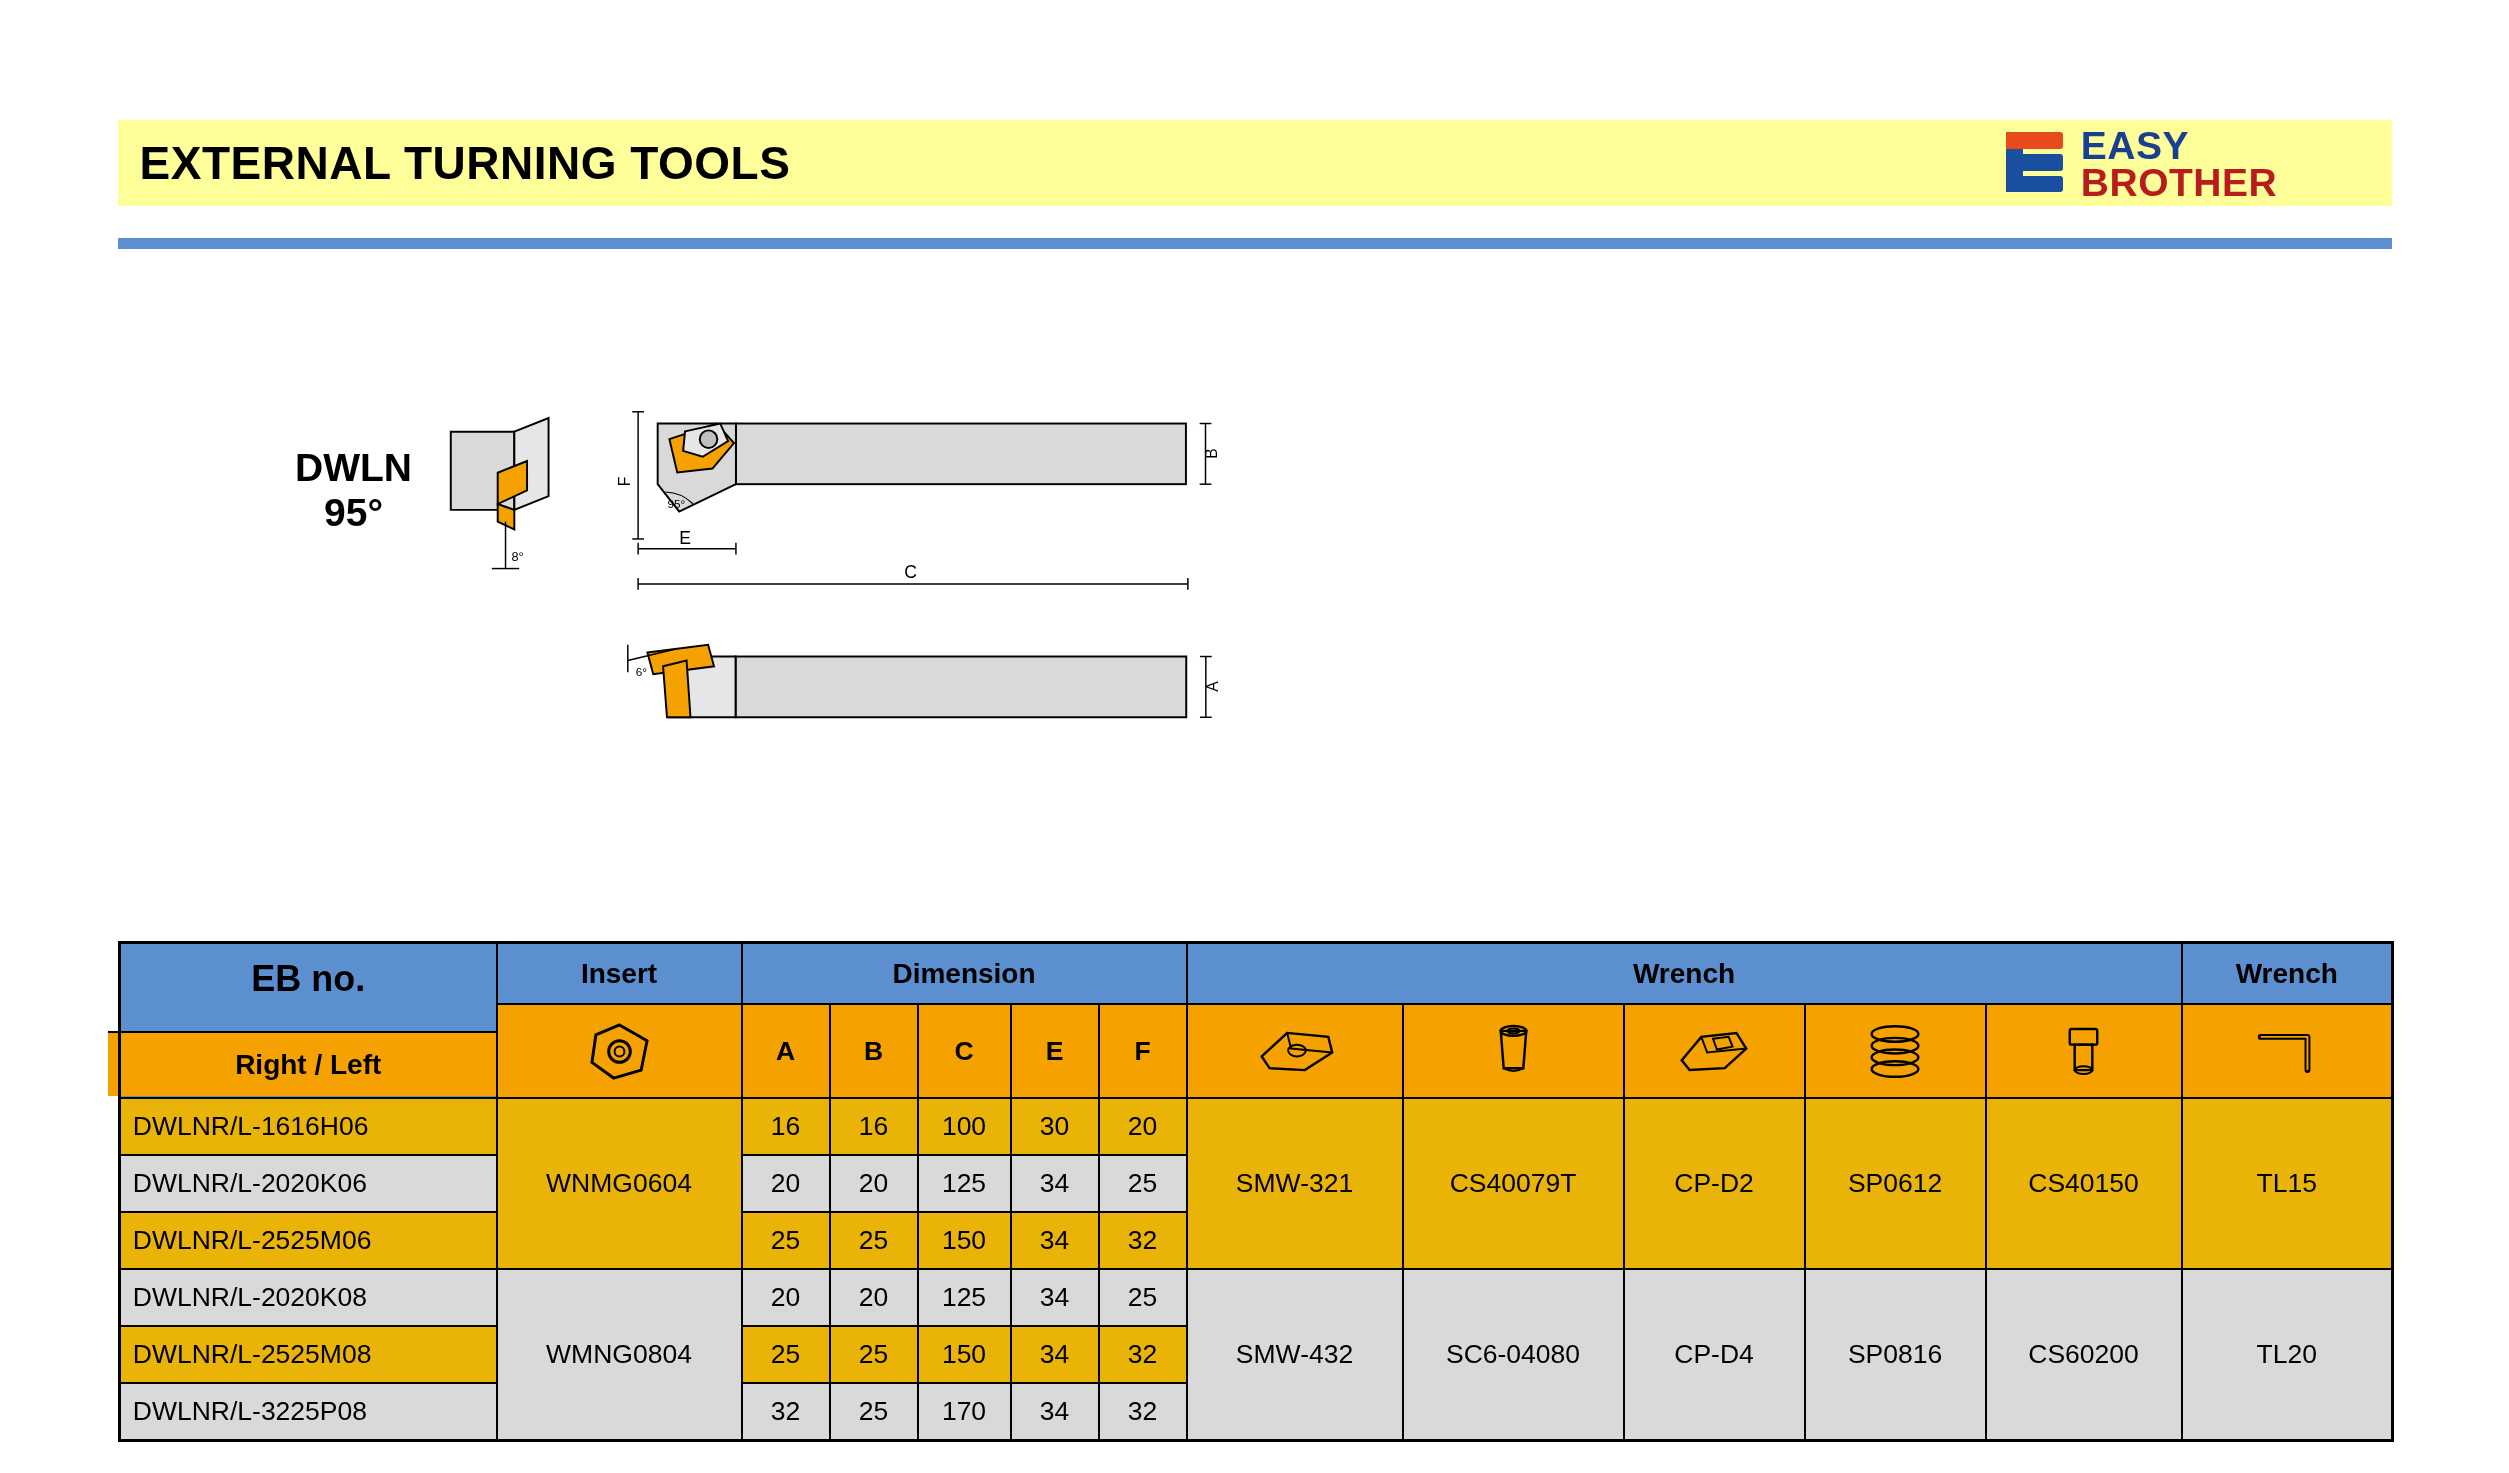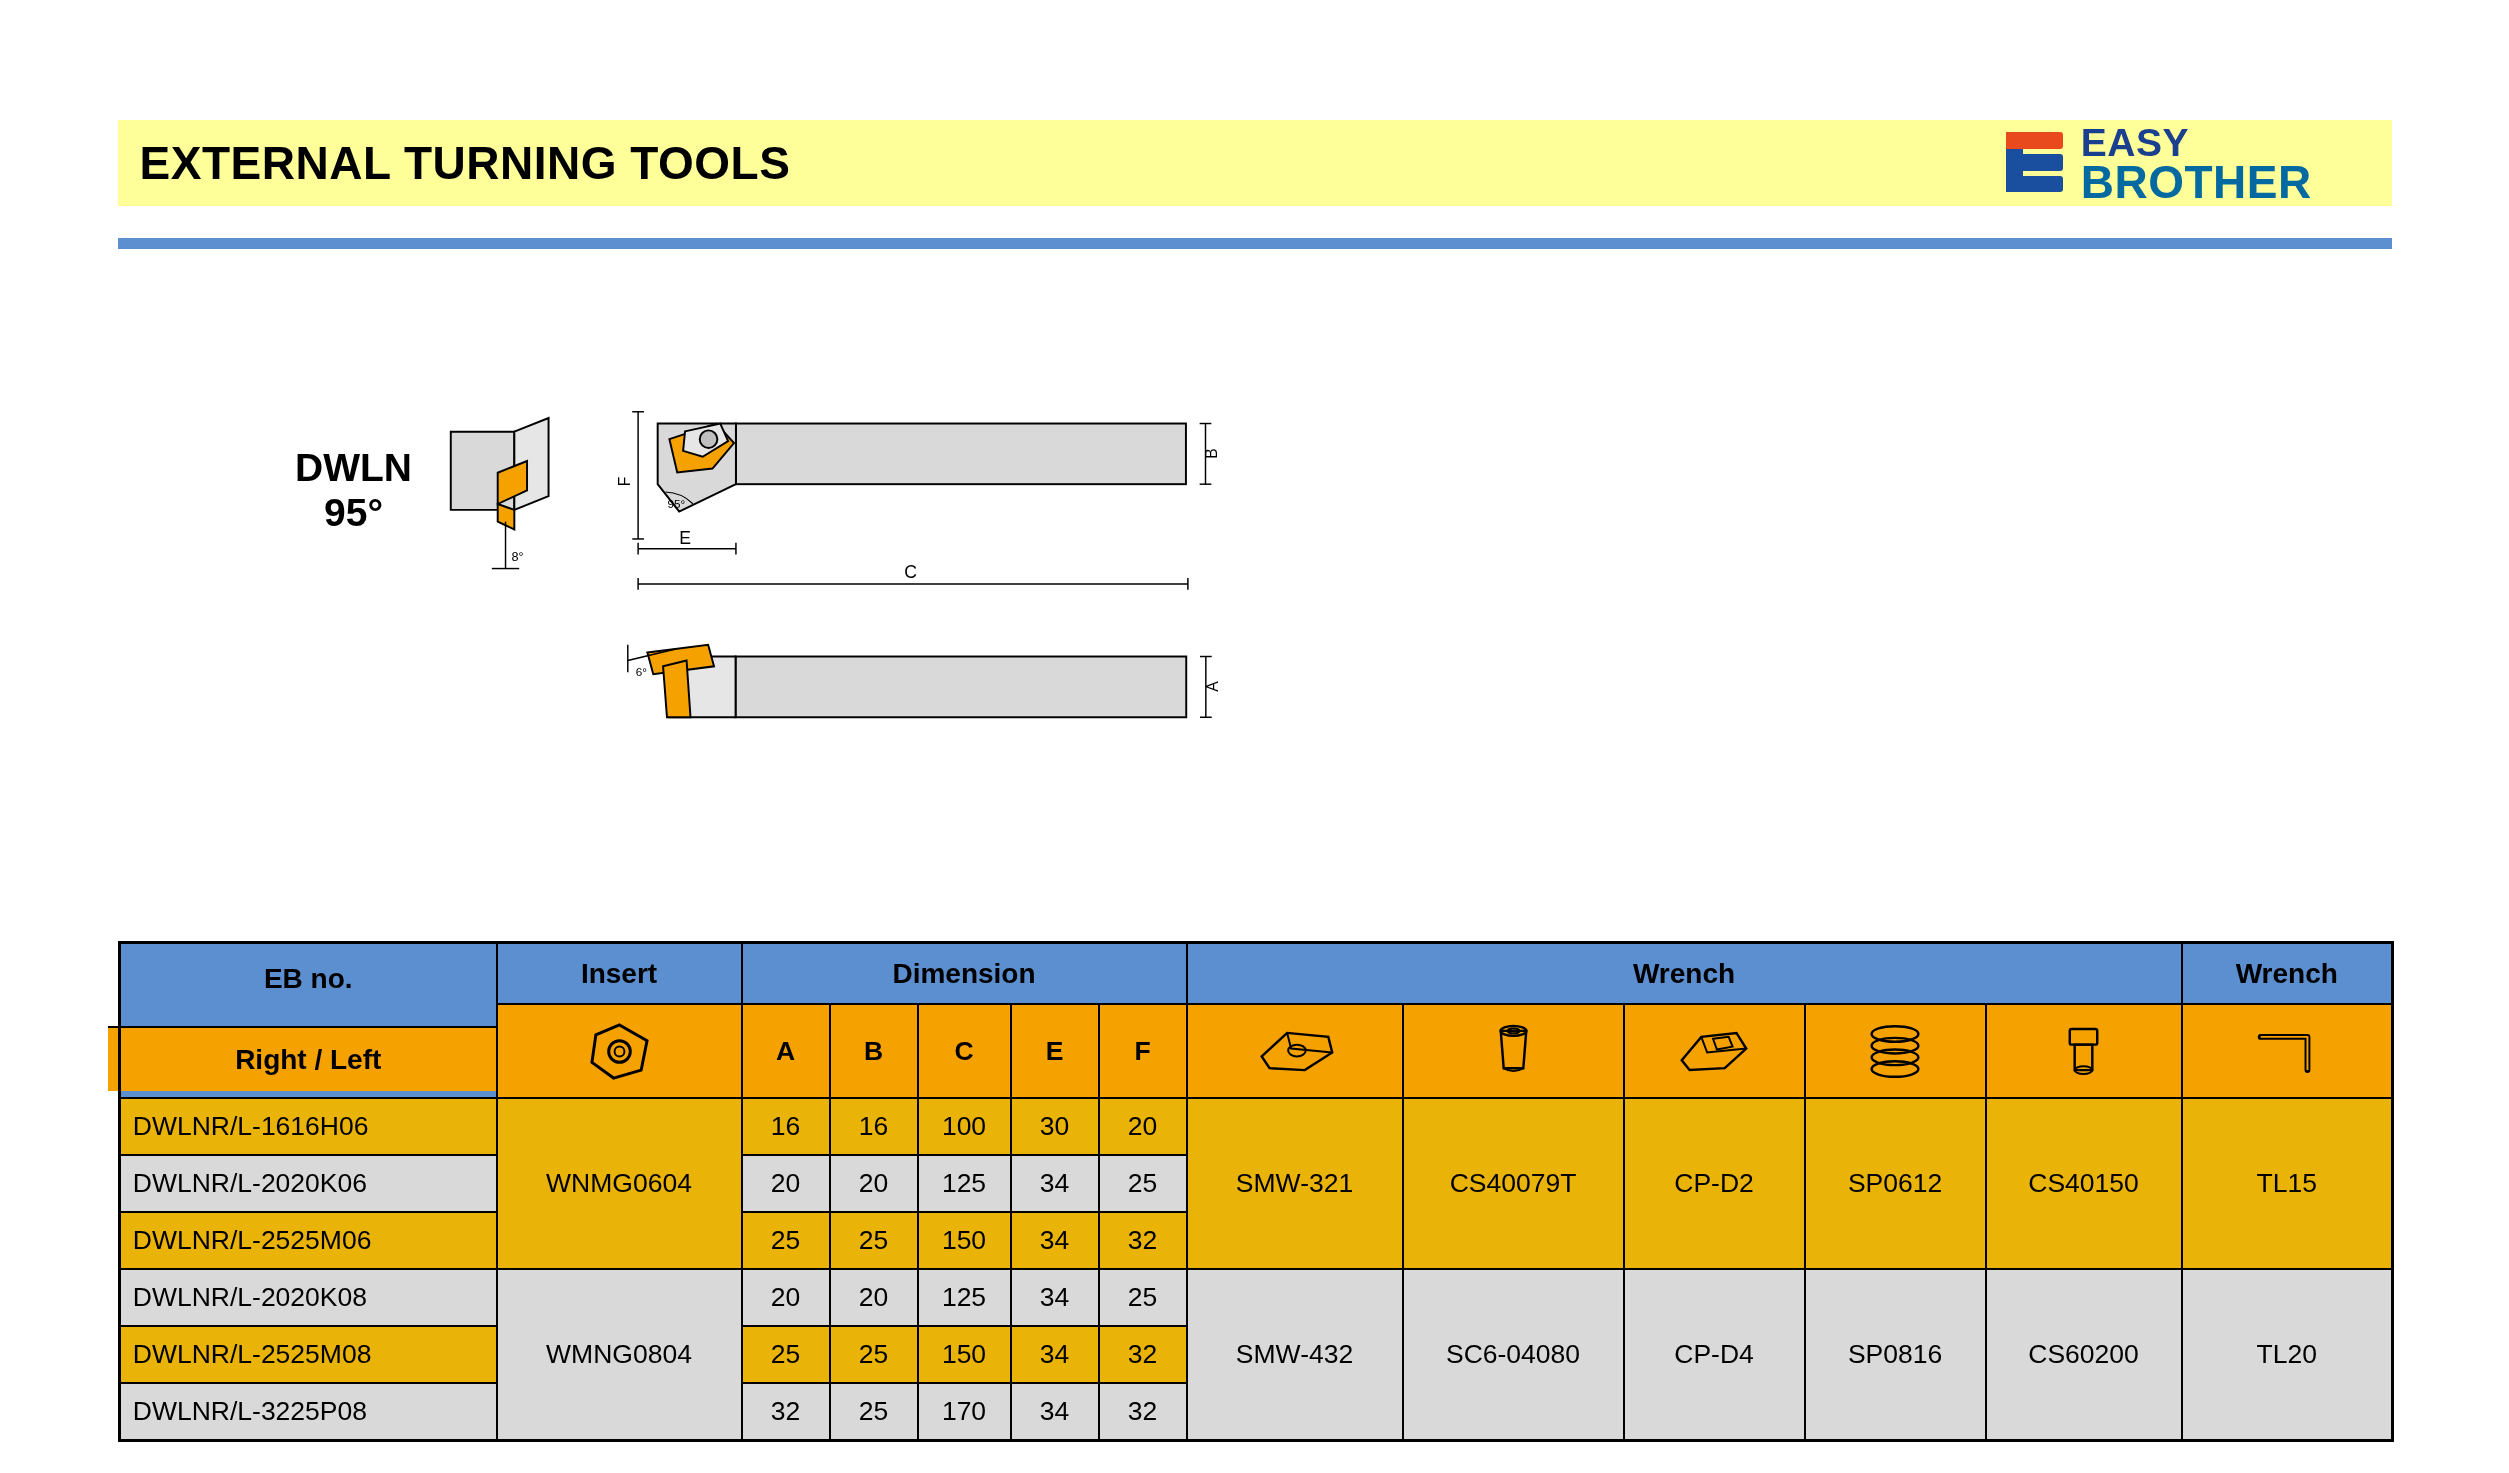--- a/index.html
+++ b/index.html
@@ -13,21 +13,21 @@
   .logo{position:absolute;right:137px;top:125px;width:372px;height:78px;display:flex;align-items:center;}
   .logo-mark{width:71px;height:71px;position:relative;margin-right:9.8px;}
   .logo-mark .bar{position:absolute;left:5.9px;border-radius:2.9px;}
   .logo-mark .b1{top:3.9px;width:57px;height:16.7px;background:#e8491d;}
   .logo-mark .b2{top:25.5px;width:57px;height:16.7px;background:#1a4fa0;}
   .logo-mark .b3{top:47px;width:57px;height:16.7px;background:#1a4fa0;}
   .logo-mark .notch{position:absolute;left:5.9px;top:3.9px;width:16.7px;height:60px;background:#1a4fa0;}
   .logo-mark .notch2{position:absolute;left:5.9px;top:3.9px;width:16.7px;height:16.7px;background:#e8491d;}
   .logo-text{line-height:.95;}
   .logo-text .l1{font-size:39px;font-weight:bold;color:#1a3f8f;letter-spacing:0.5px;}
-  .logo-text .l2{font-size:46px;font-weight:bold;color:#0369a1;letter-spacing:0.5px;}
+  .logo-text .l2{font-size:39px;font-weight:bold;color:#b91c1c;letter-spacing:0.5px;}
 
   
   .drawing{position:absolute;left:118px;top:392px;width:1176px;height:441px;}
   .series-label{position:absolute;left:108px;top:54px;width:255px;text-align:center;font-size:39px;font-weight:bold;line-height:1.15;}
 
   .fig{position:absolute;}
 
   
   .tbl-wrap{position:absolute;left:118px;top:941px;width:2274px;}
   table{border-collapse:collapse;width:2274px;table-layout:fixed;}
@@ -142,21 +142,21 @@
     <col style="width:216px">
         <col style="width:221px">
         <col style="width:181px">
         <col style="width:181px">
         <col style="width:196px">
     <col style="width:211px">
   </colgroup>
   <thead>
     <tr class="r1">
       <th rowspan="2">
-        <div style="font-size:28px;">EB no.</div>
+        <div style="font-size:36px;">EB no.</div>
         <div style="height:63px;display:flex;align-items:center;justify-content:center;margin:31px -13.7px -13.7px -13.7px;background:#f5a200;border-top:2px solid #000;">
           <span>Right / Left</span>
         </div>
       </th>
       <th>Insert</th>
       <th colspan="5">Dimension</th>
       <th colspan="5">Wrench</th>
       <th>Wrench</th>
     </tr>
     <tr class="r2">

